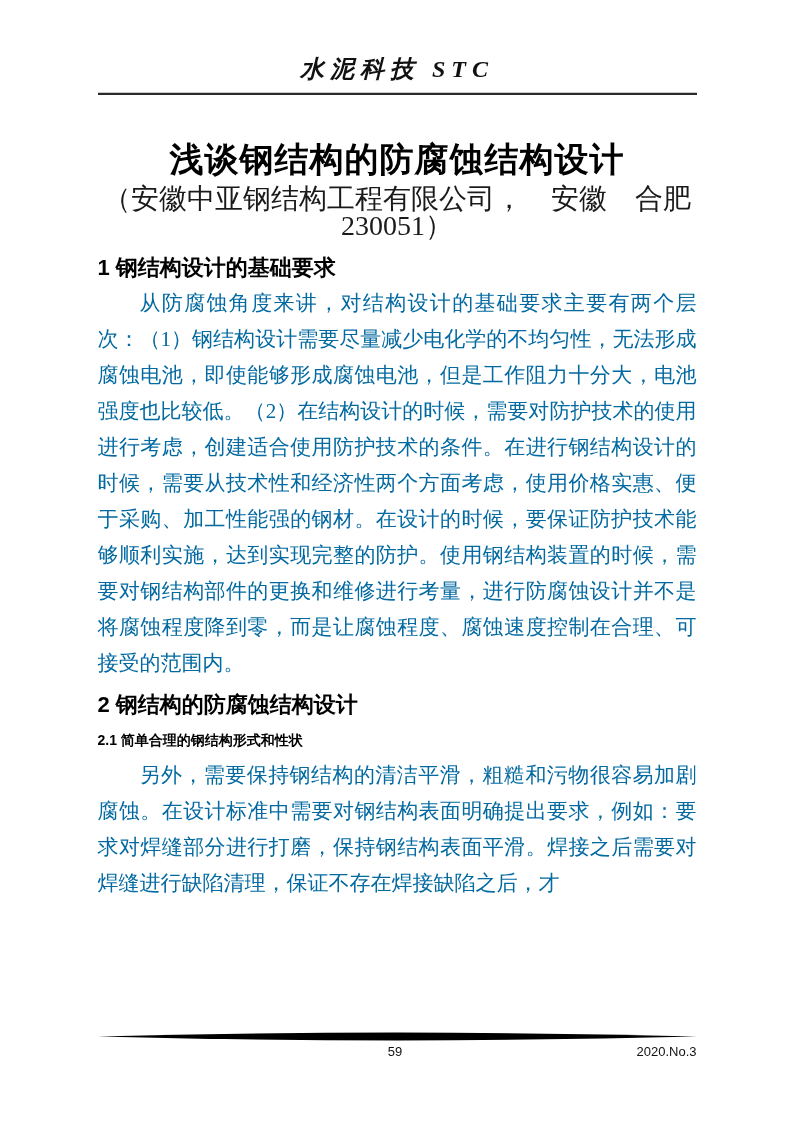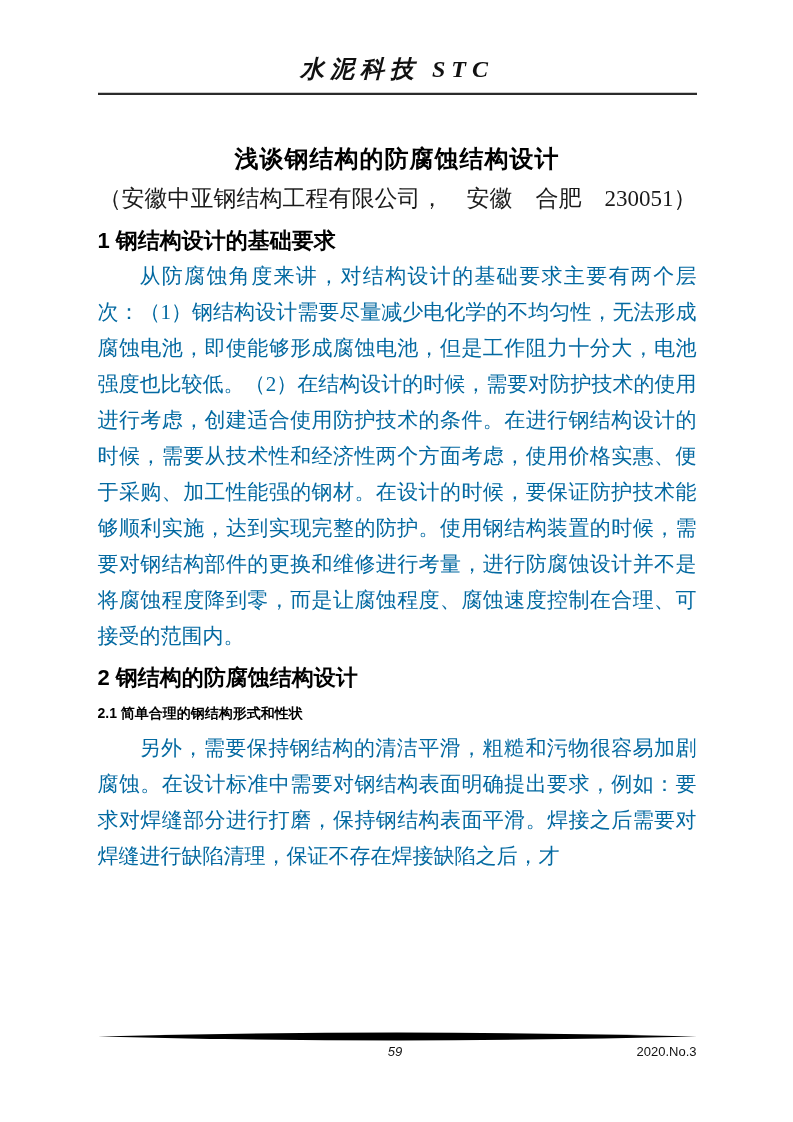--- a/index.html
+++ b/index.html
@@ -33,35 +33,35 @@
     margin-top: 8px;
     height: 0;
     border-top: 1px solid #c9c9c9;
     border-bottom: 2px solid #2b2b2b;
   }
   .title {
     margin-top: 42px;
     text-align: center;
     font-family: "Liberation Sans", "DejaVu Sans", sans-serif;
     font-weight: 700;
-    font-size: 24px;
+    font-size: 34px;
     line-height: 44px;
     letter-spacing: 1px;
     color: #000;
   }
   .author {
     margin-top: 16px;
     text-align: center;
     font-size: 20px;
     line-height: 26px;
   }
   .affiliation {
     margin-top: 4px;
-    text-align: right;
-    font-size: 23px;
+    text-align: center;
+    font-size: 28px;
     line-height: 27px;
   }
   .sec-heading {
     margin-top: 15px;
     font-family: "Liberation Sans", "DejaVu Sans", sans-serif;
     font-weight: 700;
     font-size: 22px;
     line-height: 28px;
     color: #000;
   }
@@ -96,21 +96,20 @@
     height: 18px;
     font-family: "Liberation Sans", "DejaVu Sans", sans-serif;
     font-size: 13px;
     line-height: 18px;
     color: #111;
   }
   .page-num {
     position: absolute;
     left: 0; right: 4px;
     text-align: center;
-    font-style: italic;
   }
   .issue {
     position: absolute;
     right: 0;
   }
 </style>
 </head>
 <body>
 
 <div class="page">

